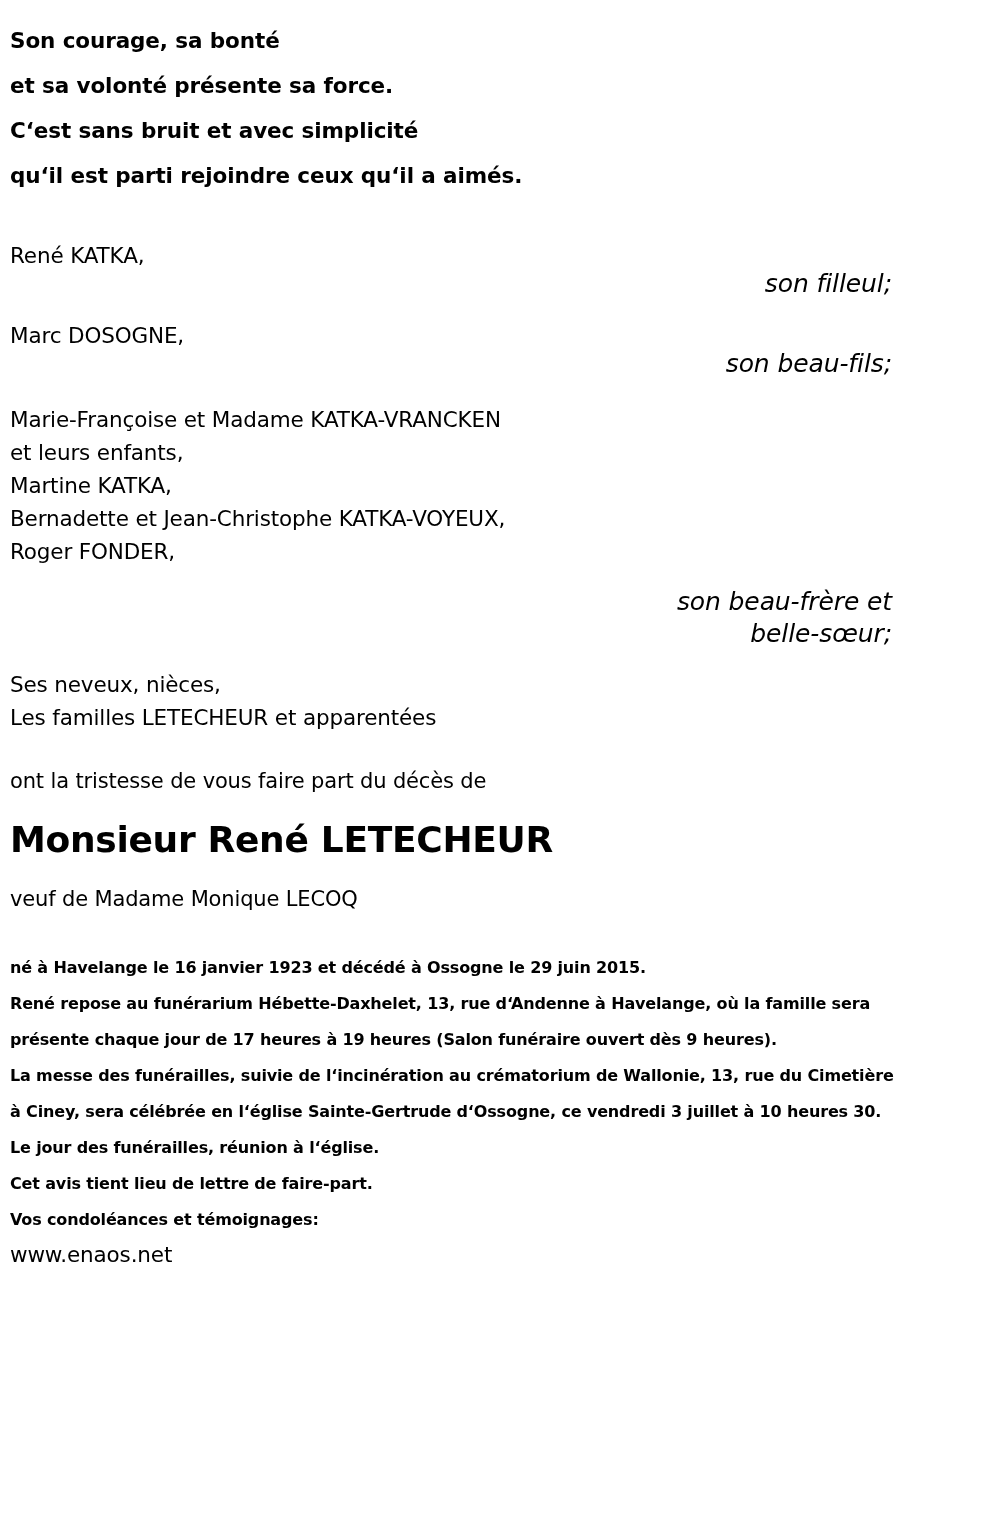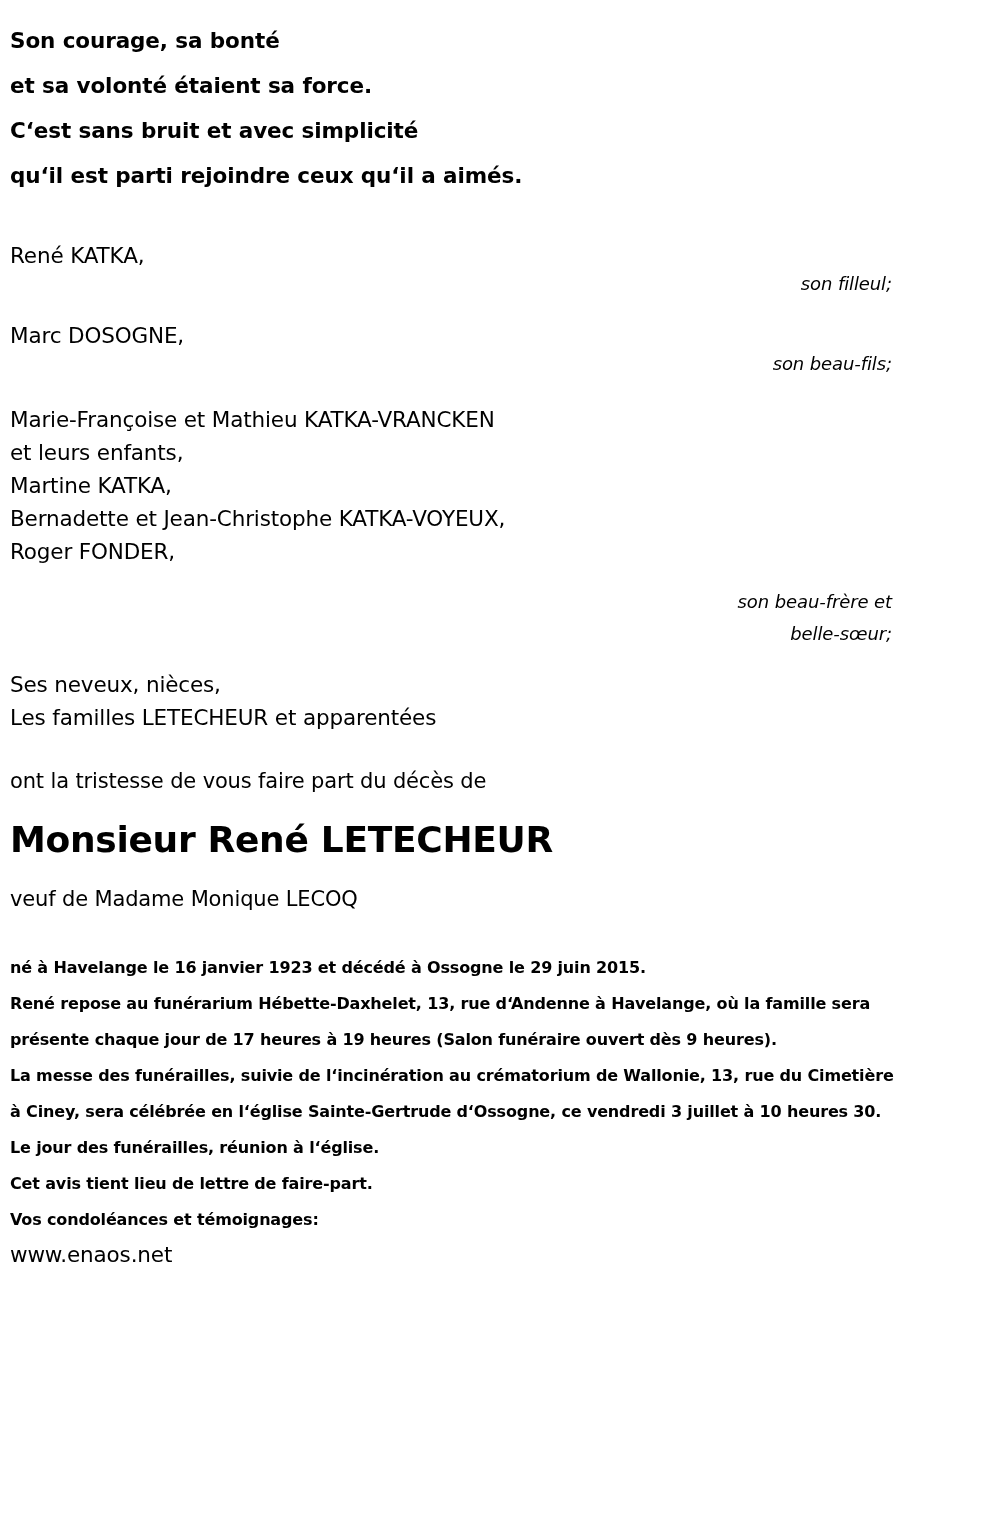--- a/index.html
+++ b/index.html
@@ -51,21 +51,21 @@
     line-height: 34px;
     letter-spacing: -0.15px;
     white-space: nowrap;
   }
   .name.tight { line-height: 33px; }
 
   .relation {
     display: block;
     text-align: right;
     font-style: italic;
-    font-size: 18px;
+    font-size: 25px;
     line-height: 34px;
     letter-spacing: -0.1px;
     white-space: nowrap;
     padding-right: 5px;
   }
   .relation.pull-up-1 { margin-top: -6px; }
   .relation.pull-up-2 { margin-top: -6px; }
   .relation.tight-pair { line-height: 32px; }
 
   .spacer-18 { height: 18px; }
@@ -107,21 +107,21 @@
     white-space: nowrap;
   }
 </style>
 </head>
 <body>
 
 <div class="page">
 
   <div class="verse">
     <div class="verse-line">Son courage, sa bonté</div>
-    <div class="verse-line">et sa volonté étaient sa force.</div>
+    <div class="verse-line">et sa volonté présente sa force.</div>
     <div class="verse-line">C‘est sans bruit et avec simplicité</div>
     <div class="verse-line">qu‘il est parti rejoindre ceux qu‘il a aimés.</div>
   </div>
 
   <div class="family">
 
     <div class="row">
       <div class="name">René KATKA,</div>
       <div class="relation pull-up-1">son filleul;</div>
     </div>
@@ -129,21 +129,21 @@
     <div class="spacer-18"></div>
 
     <div class="row">
       <div class="name">Marc DOSOGNE,</div>
       <div class="relation pull-up-2">son beau-fils;</div>
     </div>
 
     <div class="spacer-22"></div>
 
     <div class="row">
-      <div class="name tight">Marie-Françoise et Mathieu KATKA-VRANCKEN</div>
+      <div class="name tight">Marie-Françoise et Madame KATKA-VRANCKEN</div>
       <div class="name tight">et leurs enfants,</div>
       <div class="name tight">Martine KATKA,</div>
       <div class="name tight">Bernadette et Jean-Christophe KATKA-VOYEUX,</div>
       <div class="name tight">Roger FONDER,</div>
 
       <div class="spacer-18"></div>
 
       <div class="relation tight-pair">son beau-frère et</div>
       <div class="relation tight-pair">belle-sœur;</div>
     </div>

